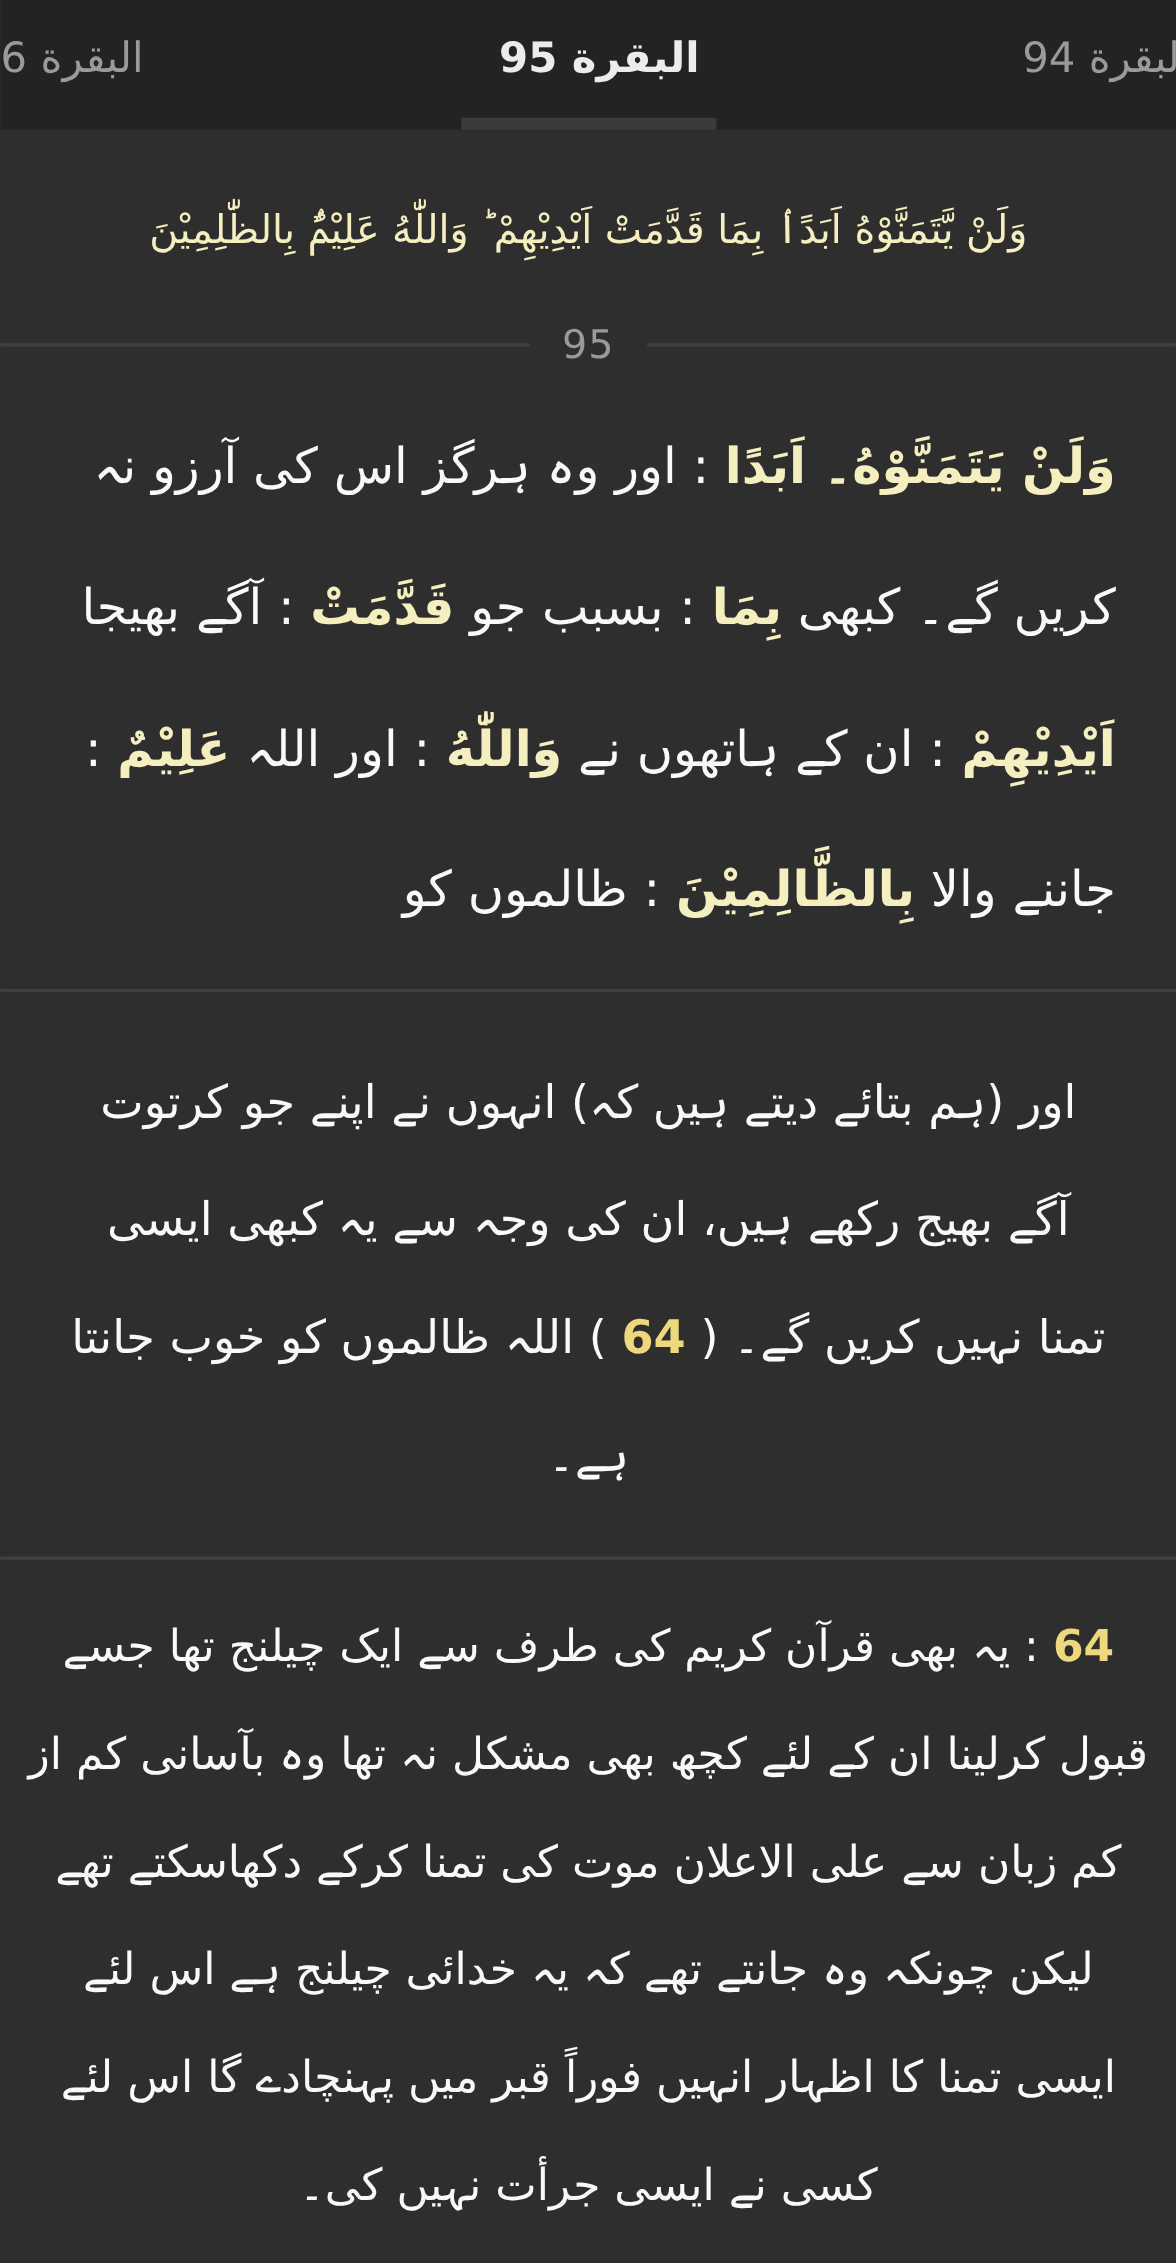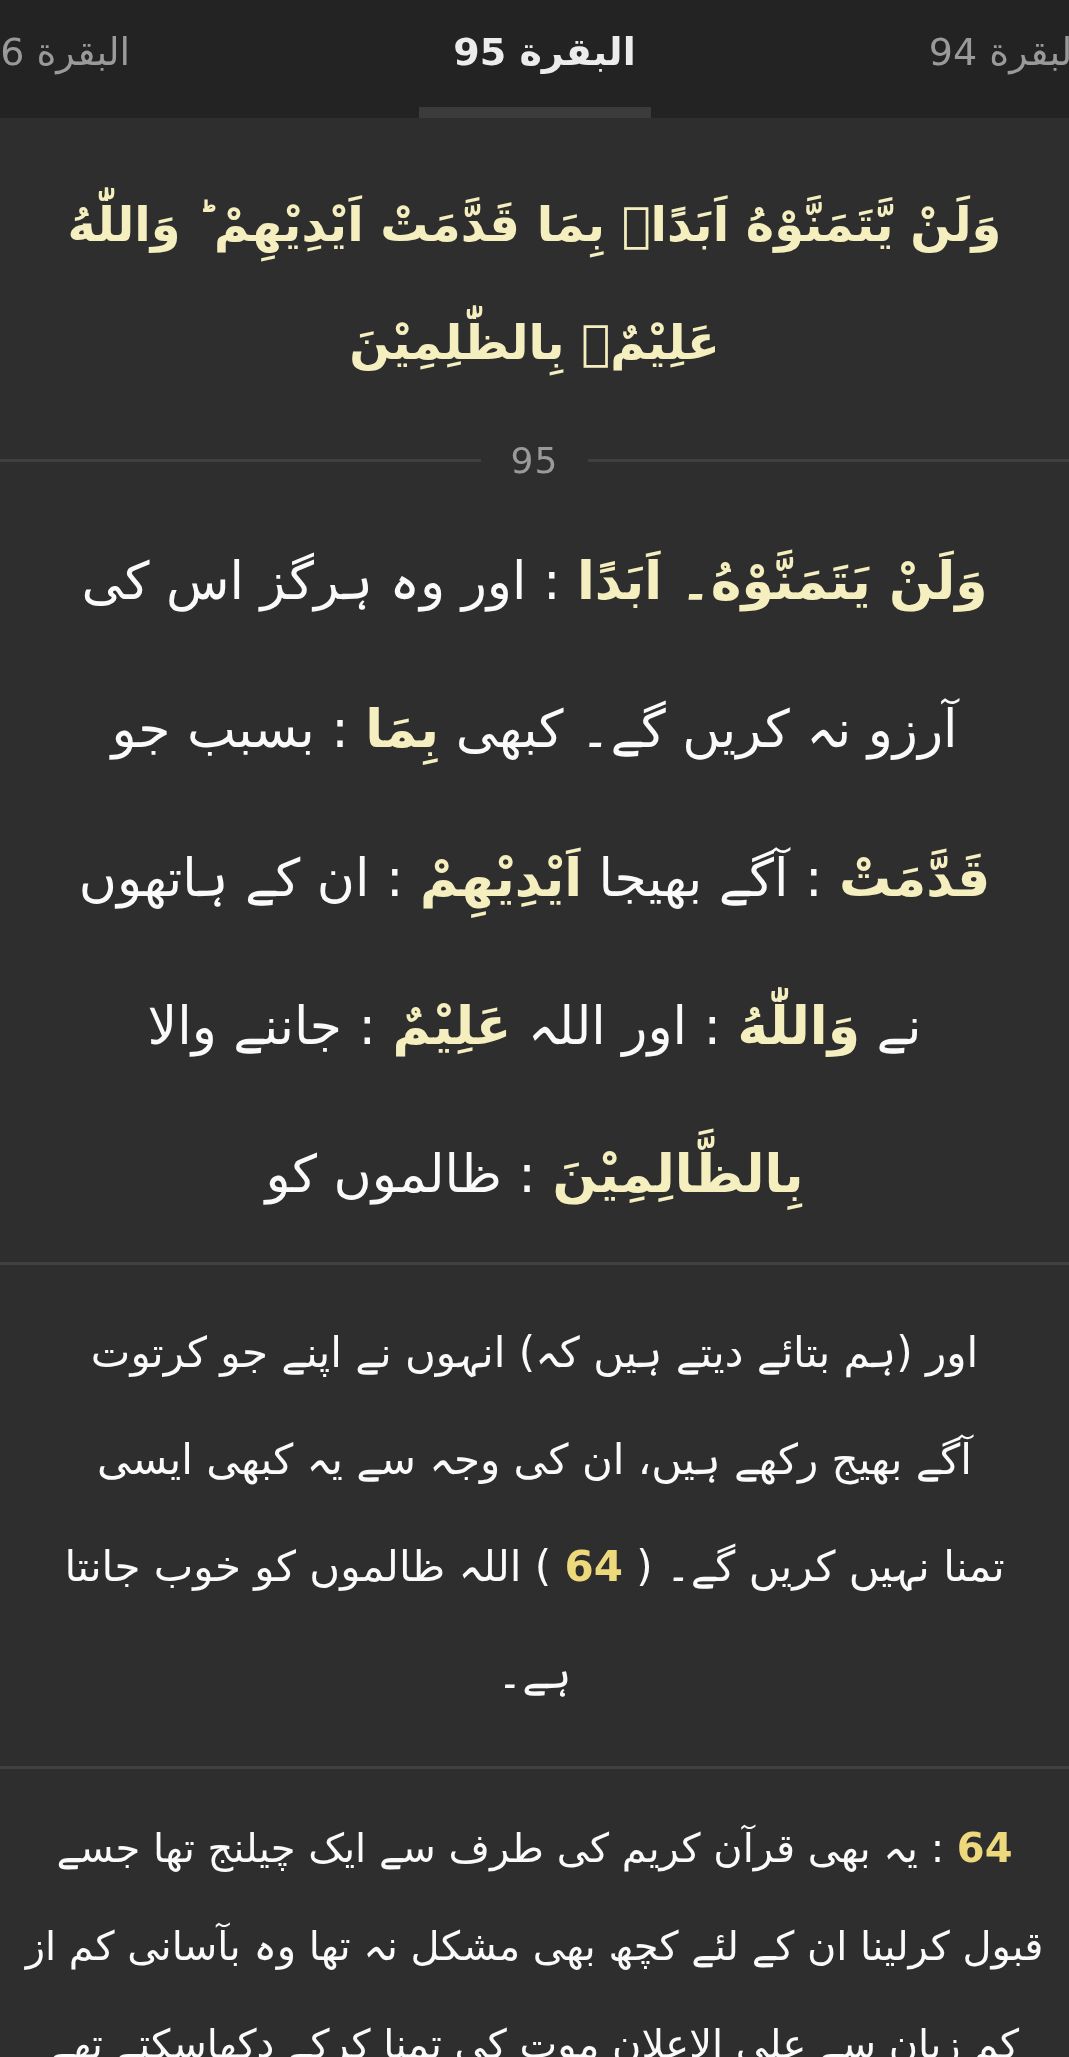--- a/index.html
+++ b/index.html
@@ -45,23 +45,23 @@
     height: 11px;
     background: var(--indicator, #3b3b3d);
   }
 
   
   .verse {
     padding: 48px 42px 38px;
     text-align: center;
     direction: rtl;
     color: var(--arabic-yellow, #f5efc0);
-    font-size: 48px;
+    font-size: 36px;
     line-height: 2.45;
-    font-weight: bold;
+    font-weight: normal;
   }
 
   
   .verse-divider {
     display: flex;
     align-items: center;
     gap: 30px;
     height: 42px;
     justify-content: flex-end;
   }
@@ -71,24 +71,24 @@
     background: var(--divider, #424242);
   }
   .verse-number {
     color: var(--muted-gray, #9a9a9a);
     font-size: 36px;
     letter-spacing: 1px;
   }
 
   
   .wordbyword {
-    padding: 26px 55px 14px;
-    text-align: center;
+    padding: 26px 55px 26px;
+    text-align: right;
     direction: rtl;
-    font-size: 52px;
+    font-size: 45px;
     line-height: 2.85;
     color: var(--text-white, #fafafa);
   }
   .wordbyword .ar {
     color: var(--arabic-yellow, #f5efc0);
     font-weight: bold;
   }
 
   .divider {
     height: 3px;
@@ -96,20 +96,21 @@
   }
 
   
   .translation {
     padding: 34px 62px 38px;
     text-align: center;
     direction: rtl;
     font-size: 42px;
     line-height: 2.55;
     color: var(--text-white, #fafafa);
+    margin-top: 12px;
   }
   .ref {
     color: var(--reference-yellow, #eed87c);
     font-weight: bold;
   }
 
   
   .footnote {
     padding: 30px 24px 42px;
     text-align: center;

